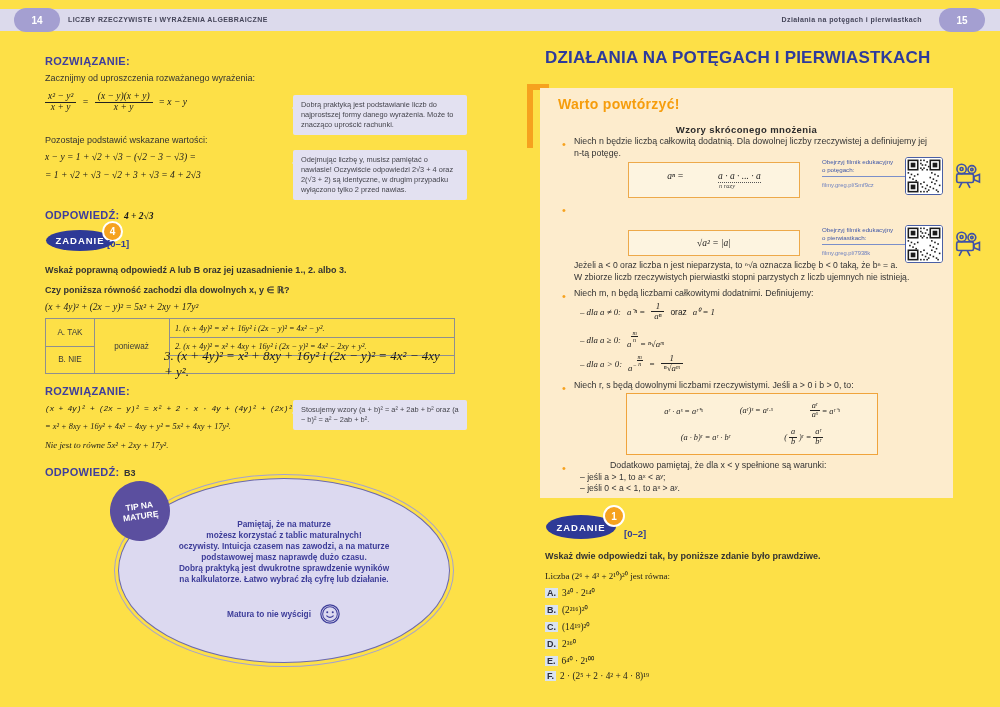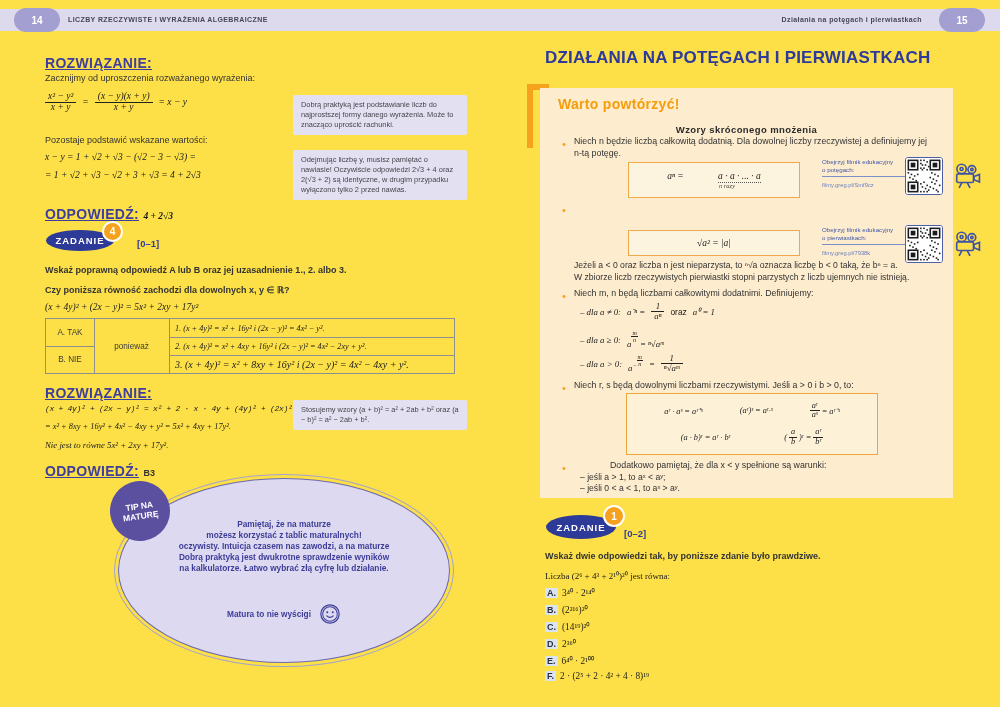--- a/index.html
+++ b/index.html
@@ -6,21 +6,21 @@
   .sheet{position:relative;width:1000px;height:707px;background:#fde047;
          font-family:"Liberation Sans",sans-serif;color:#3a3a3a;overflow:hidden;}
   .abs{position:absolute;white-space:nowrap;}
   .wrap{white-space:normal;}
   
   .band{position:absolute;top:9px;left:0;width:1000px;height:22px;background:#dcdaec;}
   .pagepill{position:absolute;top:8px;width:46px;height:24px;border-radius:13px;background:#a49fd1;
             color:#fff;font-size:10px;font-weight:bold;display:flex;align-items:center;justify-content:center;}
   .bandtitle{font-size:7px;font-weight:bold;letter-spacing:.4px;color:#46465a;}
   
-  .label-blue{color:#3e3e9d;font-weight:bold;font-size:14px;letter-spacing:.3px;text-decoration:underline;}
+  .label-blue{color:#3e3e9d;font-weight:bold;font-size:11px;letter-spacing:.3px;}
   .body-t{font-size:9px;color:#333;}
   .bold{font-weight:bold;}
   .math{font-family:"Liberation Serif",serif;font-style:italic;color:#1a1a1a;font-size:9.5px;}
   .frac{display:inline-block;vertical-align:middle;text-align:center;line-height:1.05;}
   .frac .top{display:block;padding:0 3px;border-bottom:1px solid #222;}
   .frac .bot{display:block;padding:0 3px;}
   .supfrac{display:inline-block;vertical-align:5px;font-size:6px;text-align:center;line-height:1.05;}
   .supfrac .top{display:block;border-bottom:.8px solid #222;padding:0 1px;}
   .note{position:absolute;background:#e3e1f1;color:#44444c;font-size:7.4px;line-height:10px;
         padding:5px 8px;border-radius:2px;width:158px;white-space:normal;}
@@ -178,57 +178,58 @@
   <div class="abs math" style="left:45px;top:170px;">= 1 + √2 + √3 − √2 + 3 + √3 = 4 + 2√3</div>
   <div class="note" style="left:293px;top:150px;">Odejmując liczbę y, musisz pamiętać o nawiasie! Oczywiście odpowiedzi 2√3 + 4 oraz 2(√3 + 2) są identyczne, w drugim przypadku wyłączono tylko 2 przed nawias.</div>
 
   <div class="abs" style="left:45px;top:205px;">
     <span class="label-blue">ODPOWIEDŹ:</span>
     <span class="math bold">4 + 2√3</span>
   </div>
 
   <div class="zpill" style="left:46px;top:230px;width:68px;height:21px;">ZADANIE</div>
   <div class="zcirc" style="left:102px;top:221px;width:17px;height:17px;">4</div>
-  <div class="zpoints" style="left:137px;top:238px;">[0–1]</div>
+  <div class="zpoints" style="left:107px;top:238px;">[0–1]</div>
 
   <div class="abs body-t bold" style="left:45px;top:265px;">Wskaż poprawną odpowiedź A lub B oraz jej uzasadnienie 1., 2. albo 3.</div>
   <div class="abs body-t bold" style="left:45px;top:285px;">Czy poniższa równość zachodzi dla dowolnych x, y ∈ ℝ?</div>
   <div class="abs math" style="left:45px;top:302px;">(x + 4y)² + (2x − y)² = 5x² + 2xy + 17y²</div>
 
   <div class="qtable">
     <div class="vline" style="left:48px;top:0;height:54px;"></div>
     <div class="vline" style="left:123px;top:0;height:54px;"></div>
     <div class="hline" style="left:0;top:27px;width:48px;"></div>
     <div class="hline" style="left:123px;top:18px;width:285px;"></div>
     <div class="hline" style="left:123px;top:36px;width:285px;"></div>
     <div class="cell ctr" style="left:0;top:0;width:48px;height:27px;">A. TAK</div>
     <div class="cell ctr" style="left:0;top:27px;width:48px;height:27px;">B. NIE</div>
     <div class="cell ctr" style="left:48px;top:0;width:75px;height:54px;">ponieważ</div>
     <div class="cell math" style="left:129px;top:0;width:279px;height:18px;font-size:8.2px;">1. (x + 4y)² = x² + 16y² i (2x − y)² = 4x² − y².</div>
     <div class="cell math" style="left:129px;top:18px;width:279px;height:18px;font-size:8.2px;">2. (x + 4y)² = x² + 4xy + 16y² i (2x − y)² = 4x² − 2xy + y².</div>
-    <div class="cell math" style="left:129px;top:36px;width:279px;height:18px;font-size:10px;">3. (x + 4y)² = x² + 8xy + 16y² i (2x − y)² = 4x² − 4xy + y².</div>
+    <div class="cell math" style="left:118px;top:36px;width:279px;height:18px;font-size:13px;">3. (x + 4y)² = x² + 8xy + 16y² i (2x − y)² = 4x² − 4xy + y².</div>
   </div>
 
   <div class="abs label-blue" style="left:45px;top:385px;">ROZWIĄZANIE:</div>
   <div class="abs math" style="left:45px;top:404px;font-size:8px;letter-spacing:-0.3px;font-family:Liberation Mono, monospace;">(x + 4y)² + (2x − y)² = x² + 2 · x · 4y + (4y)² + (2x)² − 2 · 2x · y + y² =</div>
   <div class="abs math" style="left:45px;top:422px;font-size:8.4px;">= x² + 8xy + 16y² + 4x² − 4xy + y² = 5x² + 4xy + 17y².</div>
   <div class="abs math" style="left:45px;top:440px;font-size:8.8px;">Nie jest to równe 5x² + 2xy + 17y².</div>
   <div class="note" style="left:293px;top:400px;">Stosujemy wzory (a + b)² = a² + 2ab + b² oraz (a − b)² = a² − 2ab + b².</div>
 
   <div class="abs" style="left:45px;top:462px;">
     <span class="label-blue">ODPOWIEDŹ:</span>
     <span class="body-t bold">B3</span>
   </div>
 
   <div class="bubble"></div>
   <div class="tipbadge">TIP NA MATURĘ</div>
   <div class="tiptext">
     <div>Pamiętaj, że na maturze</div>
     <div>możesz korzystać z tablic maturalnych!</div>
     <div>oczywisty. Intuicja czasem nas zawodzi, a na maturze</div>
+    <div>podstawowej masz naprawdę dużo czasu.</div>
     <div>Dobrą praktyką jest dwukrotne sprawdzenie wyników</div>
     <div>na kalkulatorze. Łatwo wybrać złą cyfrę lub działanie.</div>
   </div>
   <div class="tipclose">
     <span>Matura to nie wyścigi</span>
     <svg width="22" height="22" viewBox="0 0 24 24">
       <circle cx="12" cy="12" r="10" fill="none" stroke="#3d3d99" stroke-width="1.3"></circle>
       <circle cx="12" cy="12" r="8" fill="none" stroke="#3d3d99" stroke-width="1.1"></circle>
       <circle cx="9" cy="10" r="1.1" fill="#3d3d99"></circle>
         <circle cx="15" cy="10" r="1.1" fill="#3d3d99"></circle>

